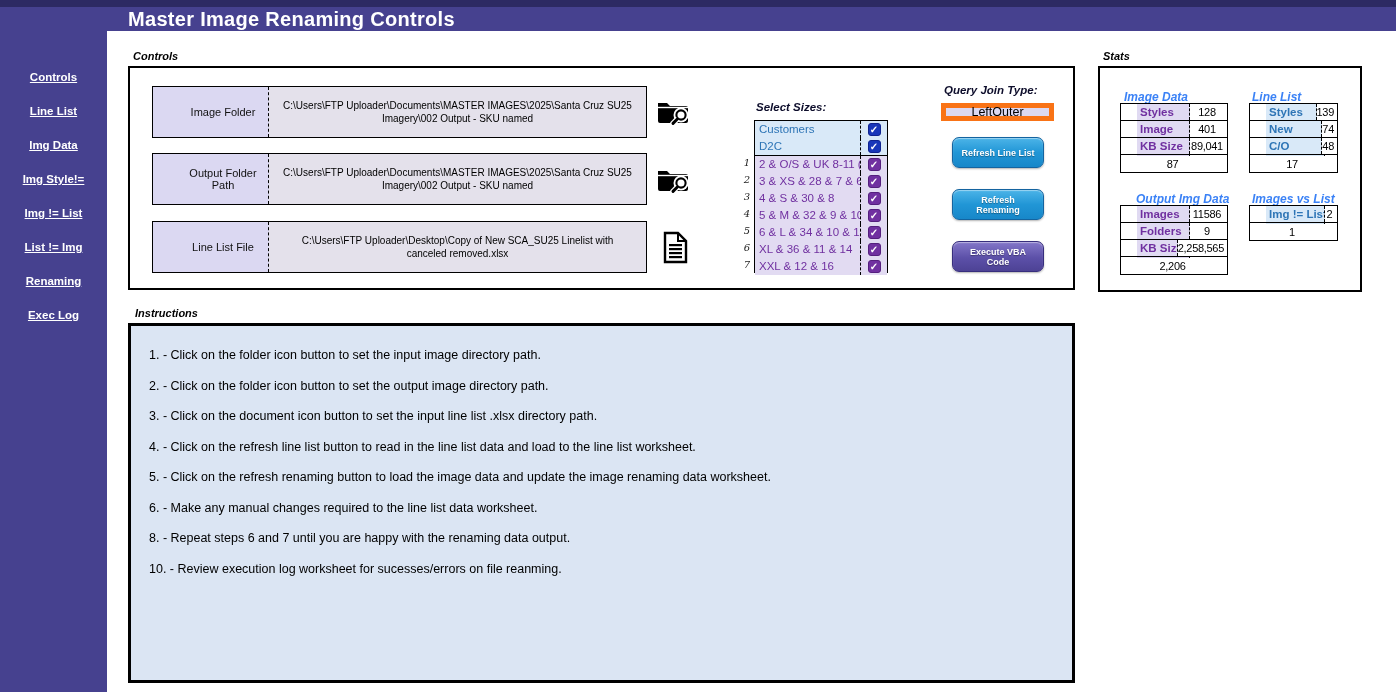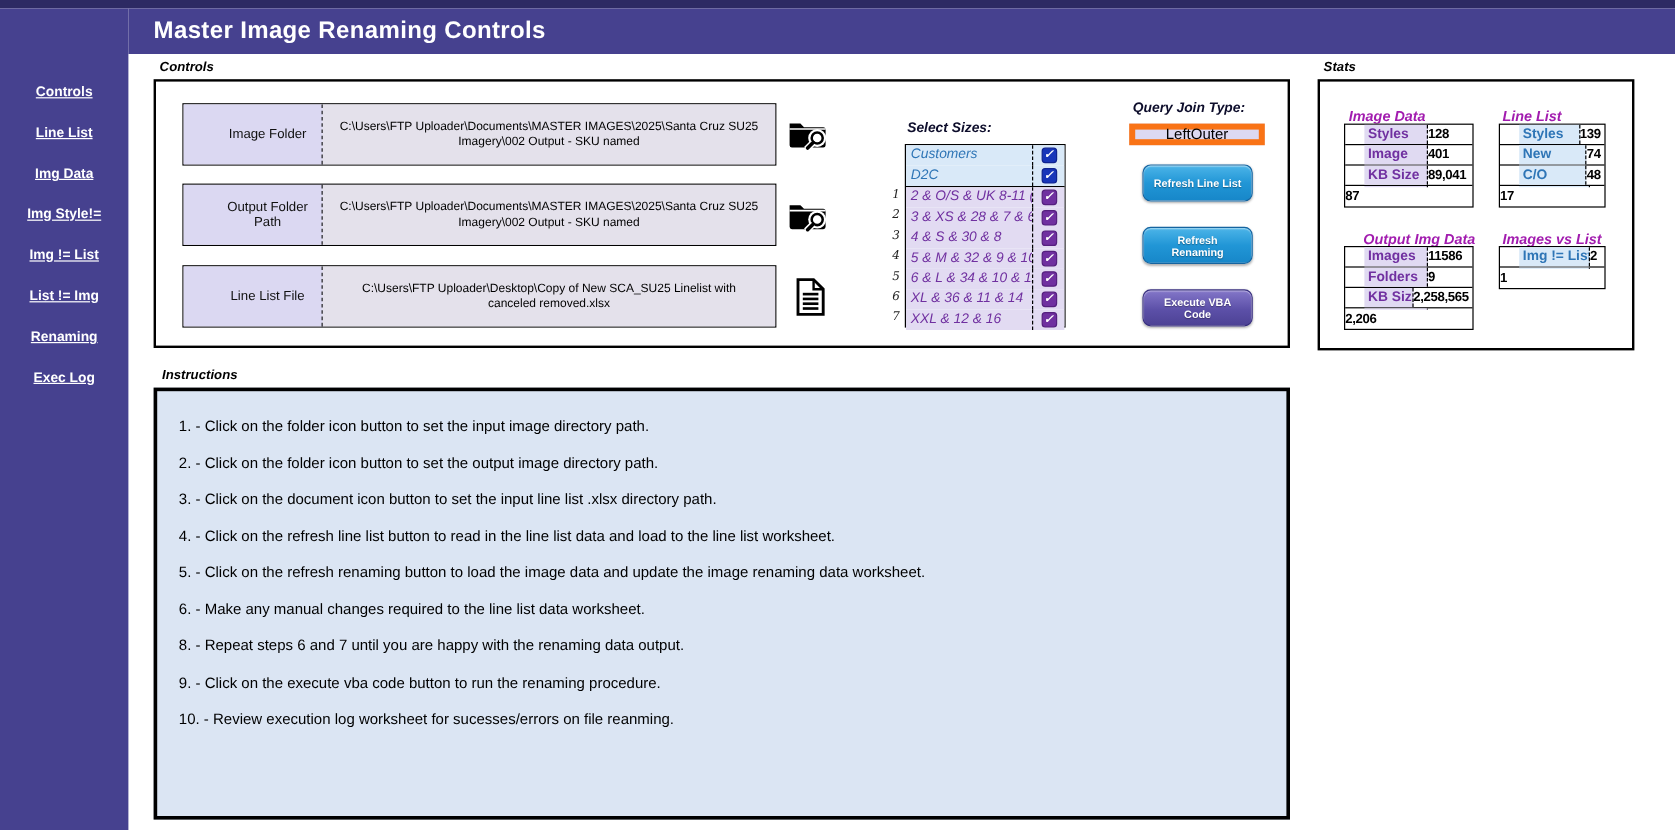--- a/index.html
+++ b/index.html
@@ -8,21 +8,21 @@
     position:relative; background:#ffffff;
     font-family:"Liberation Sans", sans-serif;
     overflow:hidden; color:#000;
   }
   
   .top-strip { position:absolute; left:0; top:0; width:1396px; height:7px; background:#2d2a63; }
   .sidebar   { position:absolute; left:0; top:7px; width:107px; height:685px; background:#46418f;
                display:flex; flex-direction:column; align-items:center; padding-top:64px; gap:21px; }
   .side-link { color:#fff; font-size:11.5px; font-weight:bold; text-decoration:underline;
                white-space:nowrap; cursor:pointer; line-height:13px; }
-  .titlebar  { position:absolute; left:107px; top:7px; width:1289px; height:38px; background:#46418f;
+  .titlebar  { position:absolute; left:107px; top:7px; width:1289px; height:24px; background:#46418f;
                display:flex; align-items:center; }
   .app-title { color:#fff; font-size:20px; font-weight:600; margin-left:21px; letter-spacing:.3px; }
 
   
   .group-label { position:absolute; font-size:11px; font-style:italic; font-weight:600; color:#000; }
   .controls-box { position:absolute; left:128px; top:66px; width:947px; height:224px; border:2px solid #000; }
   .stats-box    { position:absolute; left:1098px; top:66px; width:264px; height:226px; border:2px solid #000; }
   .instr-box    { position:absolute; left:128px; top:323px; width:947px; height:360px; border:3px solid #000;
                   background:#dbe5f3; padding:23px 20px 0 18px; }
 
@@ -33,21 +33,21 @@
                  font-size:11px; color:#111; text-align:center;padding-left:25px; }
   .field-value { flex:1; background:#e4e1eb; display:flex; align-items:center; justify-content:center;
                  font-size:10px; line-height:13px; text-align:center; padding:0 14px; color:#000; }
   .icon-btn { position:absolute; cursor:pointer; }
 
   
   .sizes-label { position:absolute; left:626px; top:33px; font-size:11.5px; font-style:italic; font-weight:600; color:#0d0d2b; }
   .sizes-box { position:absolute; left:624px; top:52px; width:134px; height:153px; border:1.5px solid #000; background:#fff; }
   .sizes-head { }
   .sizes-body { border-top:1.5px solid #000; }
-  .size-row { height:17px; display:flex; align-items:stretch;font-style:italic; }
+  .size-row { height:17px; display:flex; align-items:stretch; }
   .sizes-head .size-row { background:#d9e9f8; }
   .sizes-body .size-row { background:#e2dbf2; }
   .size-row .row-text { flex:1; overflow:hidden; white-space:nowrap; font-size:11.5px; line-height:16px; padding-left:4px; }
   .sizes-head .row-text { color:#2e75b6; }
   .sizes-body .row-text { color:#7030a0; }
   .row-check { width:27px; border-left:1px dashed #000; display:flex; align-items:center; justify-content:center; }
   .checkbox { width:13px; height:13px; border-radius:3px; display:flex; align-items:center; justify-content:center;
               color:#fff; font-size:10px; font-weight:bold; line-height:13px; cursor:pointer; }
   .checkbox.blue   { background:#1836b9; border:1px solid #0f2390; }
   .checkbox.purple { background:#7030a0; border:1px solid #551f7e; }
@@ -61,27 +61,27 @@
               font-size:12.5px; cursor:pointer; }
   .vba-btn { position:absolute; left:822px; width:92px; height:31px; border-radius:7px;
              display:flex; align-items:center; justify-content:center; text-align:center;
              color:#fff; font-size:9px; font-weight:bold; cursor:pointer; padding:0 6px;
              text-shadow:0 1px 1px rgba(0,0,0,.35);
              box-shadow:inset 0 1px 1px rgba(255,255,255,.45), 0 1px 2px rgba(0,0,0,.3); }
   .vba-btn.blue   { background:linear-gradient(180deg,#4cb4e8 0%,#2196d6 50%,#1787c9 100%); border:1px solid #1464a0; }
   .vba-btn.purple { background:linear-gradient(180deg,#8477c9 0%,#5c50a8 55%,#4d4295 100%); border:1px solid #372e7d; }
 
   
-  .stat-head { position:absolute; font-size:12px; font-style:italic; font-weight:bold; color:#a21caf; white-space:nowrap; }
+  .stat-head { position:absolute; font-size:12px; font-style:italic; font-weight:bold; color:#3b82f6; white-space:nowrap; }
   .stat-table { position:absolute; border:1px solid #000; background:#fff; }
   .stat-row { display:flex; height:17px; border-bottom:1px solid #000; }
   .stat-row:last-child { border-bottom:none;flex-direction:column; }
   .stat-lbl { border-right:1px dashed #000; font-size:11.5px; font-weight:bold; line-height:16px;
               padding-left:3px; white-space:nowrap; overflow:hidden;margin-left:16px; }
-  .stat-val { flex:1; text-align:left; font-size:11px; font-weight:bold; line-height:16px;
+  .stat-val { flex:1; text-align:center; font-size:11px; font-weight:normal; line-height:16px;
               padding-right:3px; letter-spacing:-.3px; white-space:nowrap; }
   .stat-table.purple .stat-lbl { background:#e0daf2; color:#7030a0; }
   .stat-table.blue   .stat-lbl { background:#d9e9f8; color:#2e75b6; }
   .stat-table.w108 { width:108px; } .stat-table.w108 .stat-lbl { width:53px; }
   .stat-table.w89  { width:89px; }  .stat-table.w89  .stat-lbl { width:59px; }
 
   
   .instr-step { font-size:12.5px; line-height:13px; margin-bottom:17.5px; color:#000; }
 </style>
 </head>
@@ -308,15 +308,14 @@
 </section>
 
 <section class="instr-box">
   <div class="instr-step">1. - Click on the folder icon button to set the input image directory path.</div>
   <div class="instr-step">2. - Click on the folder icon button to set the output image directory path.</div>
   <div class="instr-step">3. - Click on the document icon button to set the input line list .xlsx directory path.</div>
   <div class="instr-step">4. - Click on the refresh line list button to read in the line list data and load to the line list worksheet.</div>
   <div class="instr-step">5. - Click on the refresh renaming button to load the image data and update the image renaming data worksheet.</div>
   <div class="instr-step">6. - Make any manual changes required to the line list data worksheet.</div>
   <div class="instr-step">8. - Repeat steps 6 and 7 until you are happy with the renaming data output.</div>
-  <div class="instr-step">9. - Click on the execute vba code button to run the renaming procedure.</div>
   <div class="instr-step">10. - Review execution log worksheet for sucesses/errors on file reanming.</div>
 </section>
 
 </body></html>

